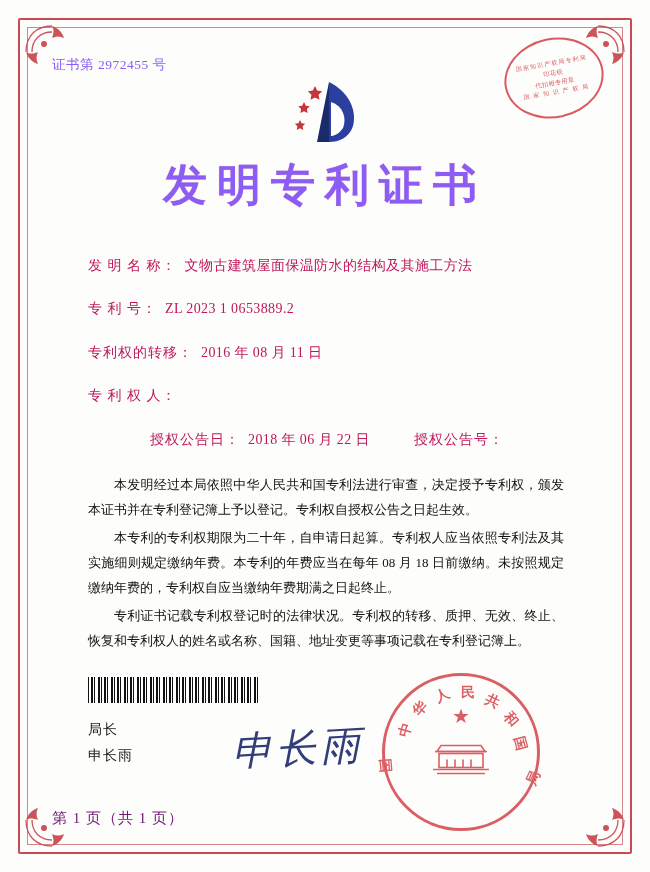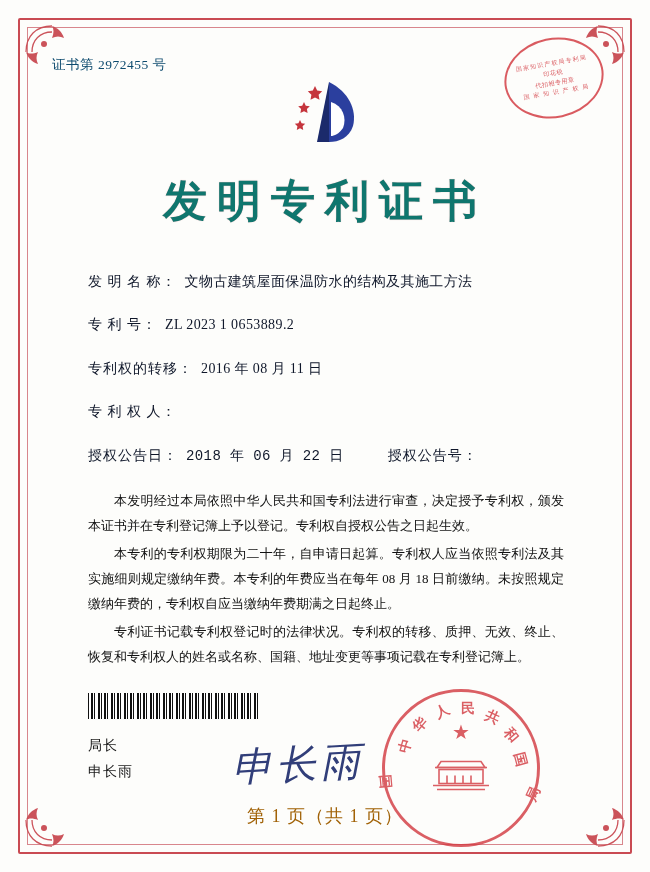--- a/index.html
+++ b/index.html
@@ -48,21 +48,21 @@
 
   
   .content {
     position: absolute;
     left: 52px; top: 44px; right: 52px; bottom: 40px;
   }
 
   .cert-no {
     font-size: 13.5px;
     letter-spacing: .5px;
-    color: #0c4a6e;
+    color: #8b5cf6;
     margin-top: 12px;
   }
 
   
   .top-seal {
     position: absolute;
     right: -6px;
     top: -6px;
     width: 96px;
     height: 76px;
@@ -96,49 +96,49 @@
     margin-top: 2px;
     height: 74px;
   }
   .logo { position: relative; width: 108px; height: 74px; }
 
   
   .title {
     text-align: center;
     font-size: 44px;
     letter-spacing: 10px;
-    color: #0f766e;
+    color: #8b5cf6;
     font-weight: bold;
     font-family: "Liberation Serif", "DejaVu Serif", serif;
-    margin-top: 22px;
+    margin-top: 6px;
     text-shadow: 0 0 1px rgba(197,53,61,.4);
   }
 
   
   .fields {
     margin-top: 40px;
     padding: 0 32px 0 36px;
   }
   .field-row {
     display: flex;
     align-items: baseline;
     font-size: 14px;
     line-height: 1.6;
     margin-bottom: 21px;
-    color: #0f172a;
+    color: #be185d;
   }
   .field-label {
     white-space: nowrap;
     letter-spacing: 1px;
   }
   .field-value {
     margin-left: 8px;
     letter-spacing: .4px;
   }
-  .field-row.two-col { justify-content: flex-start; font-family: Liberation Mono, monospace; }
+  .field-row.two-col { justify-content: center; }
   .field-row .second-label { margin-left: 44px; white-space: nowrap; letter-spacing: 1px;}
 
   
   .paragraphs {
     margin-top: 20px;
     padding: 0 34px 0 36px;
     font-size: 13px;
     line-height: 1.95;
     text-align: justify;
     color: #111;
@@ -224,24 +224,23 @@
     transform: translate(-50%,-42%);
     width: 64px;
     height: 44px;
   }
 
   
   .footer {
     position: absolute;
     left: 0; right: 0;
     bottom: 4px;
-    text-align: center;
-    font-size: 18px;
+    font-size: 15px;
     letter-spacing: 1px;
-    color: #a16207;
+    color: #701a75;
   }
 </style>
 </head>
 <body>
 
 <div class="cert-page">
 
   <div class="border-outer"></div>
   <div class="border-inner"></div>
 

